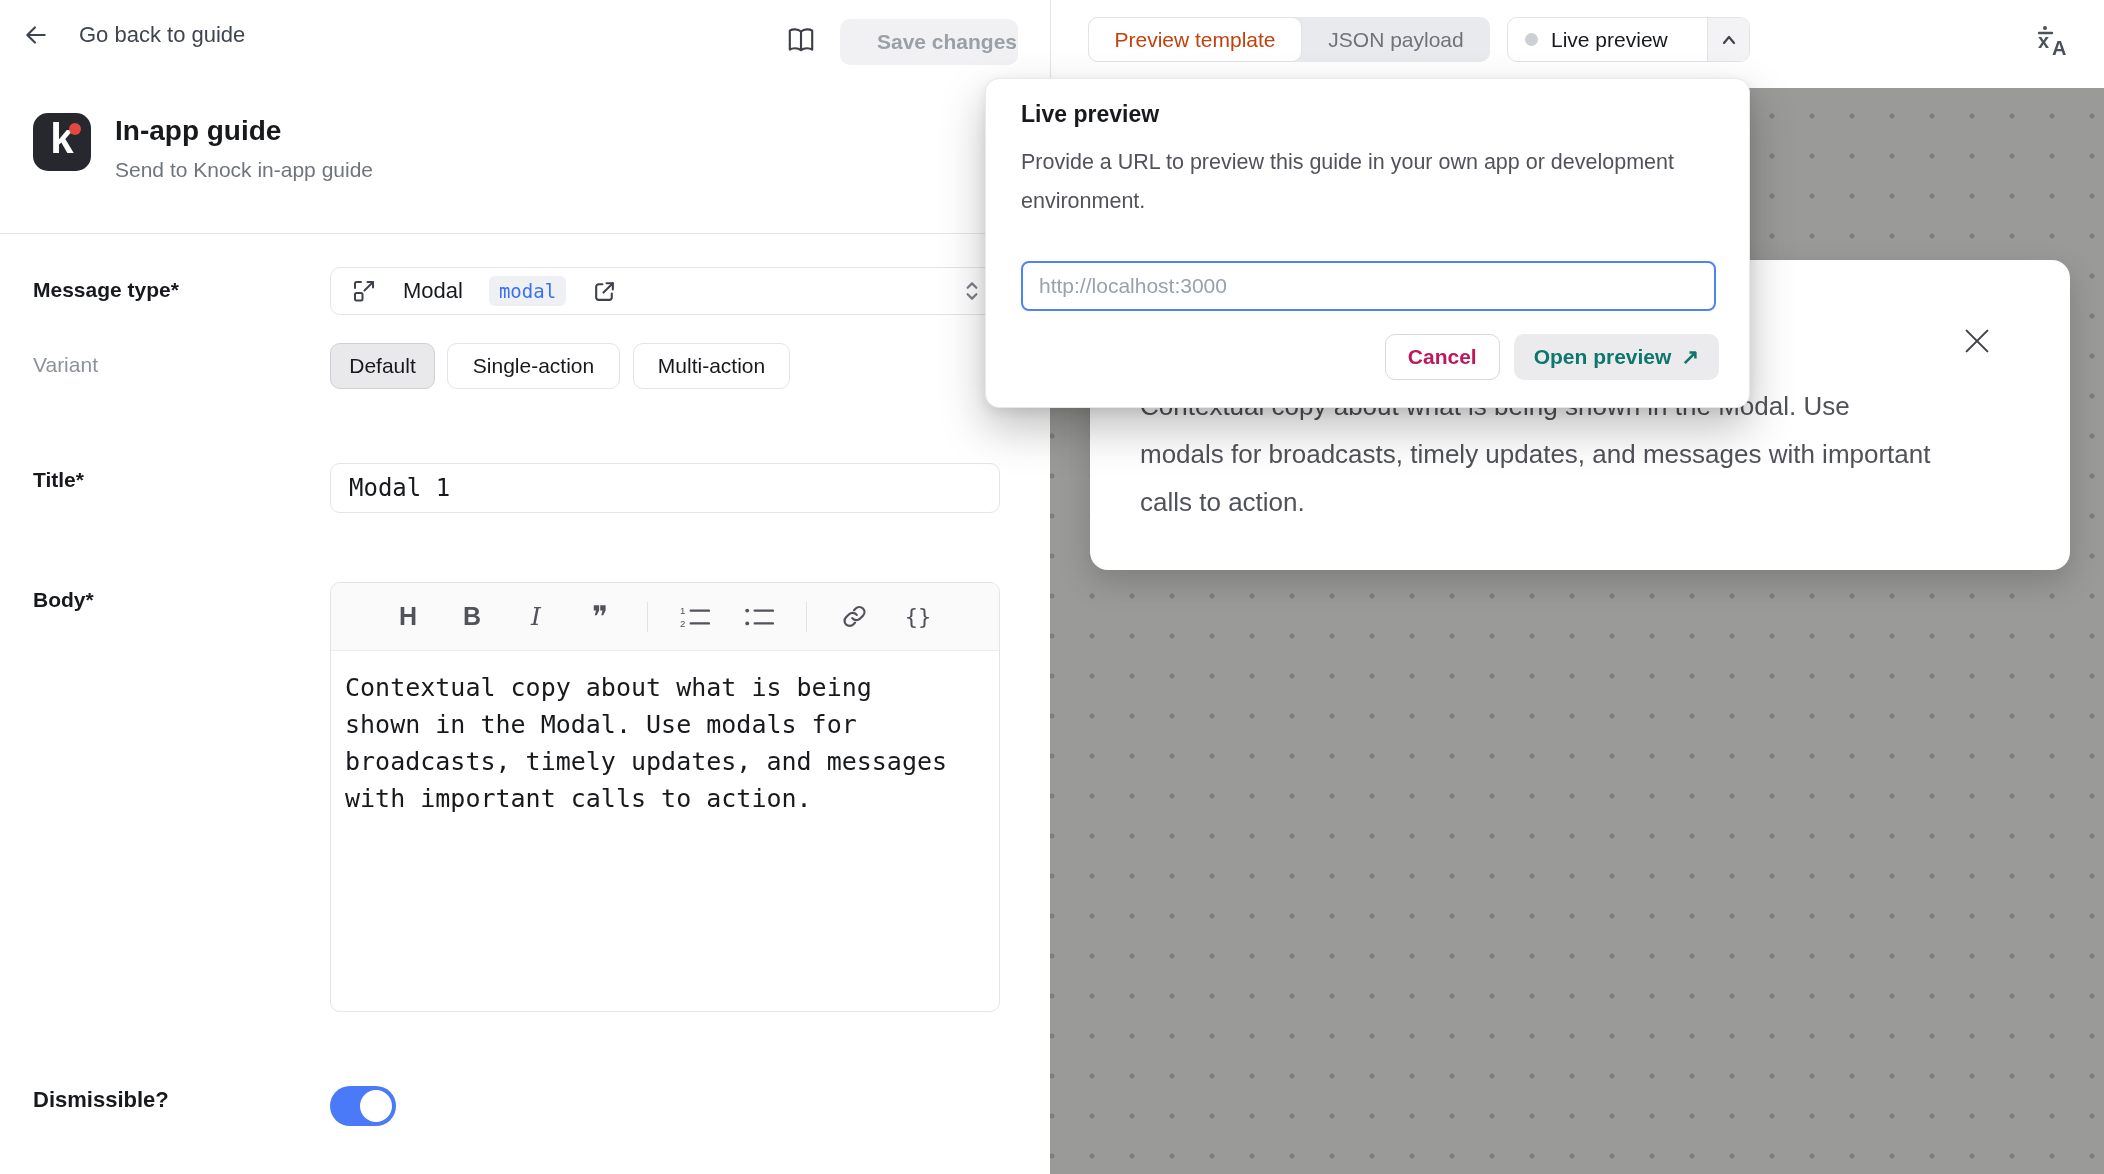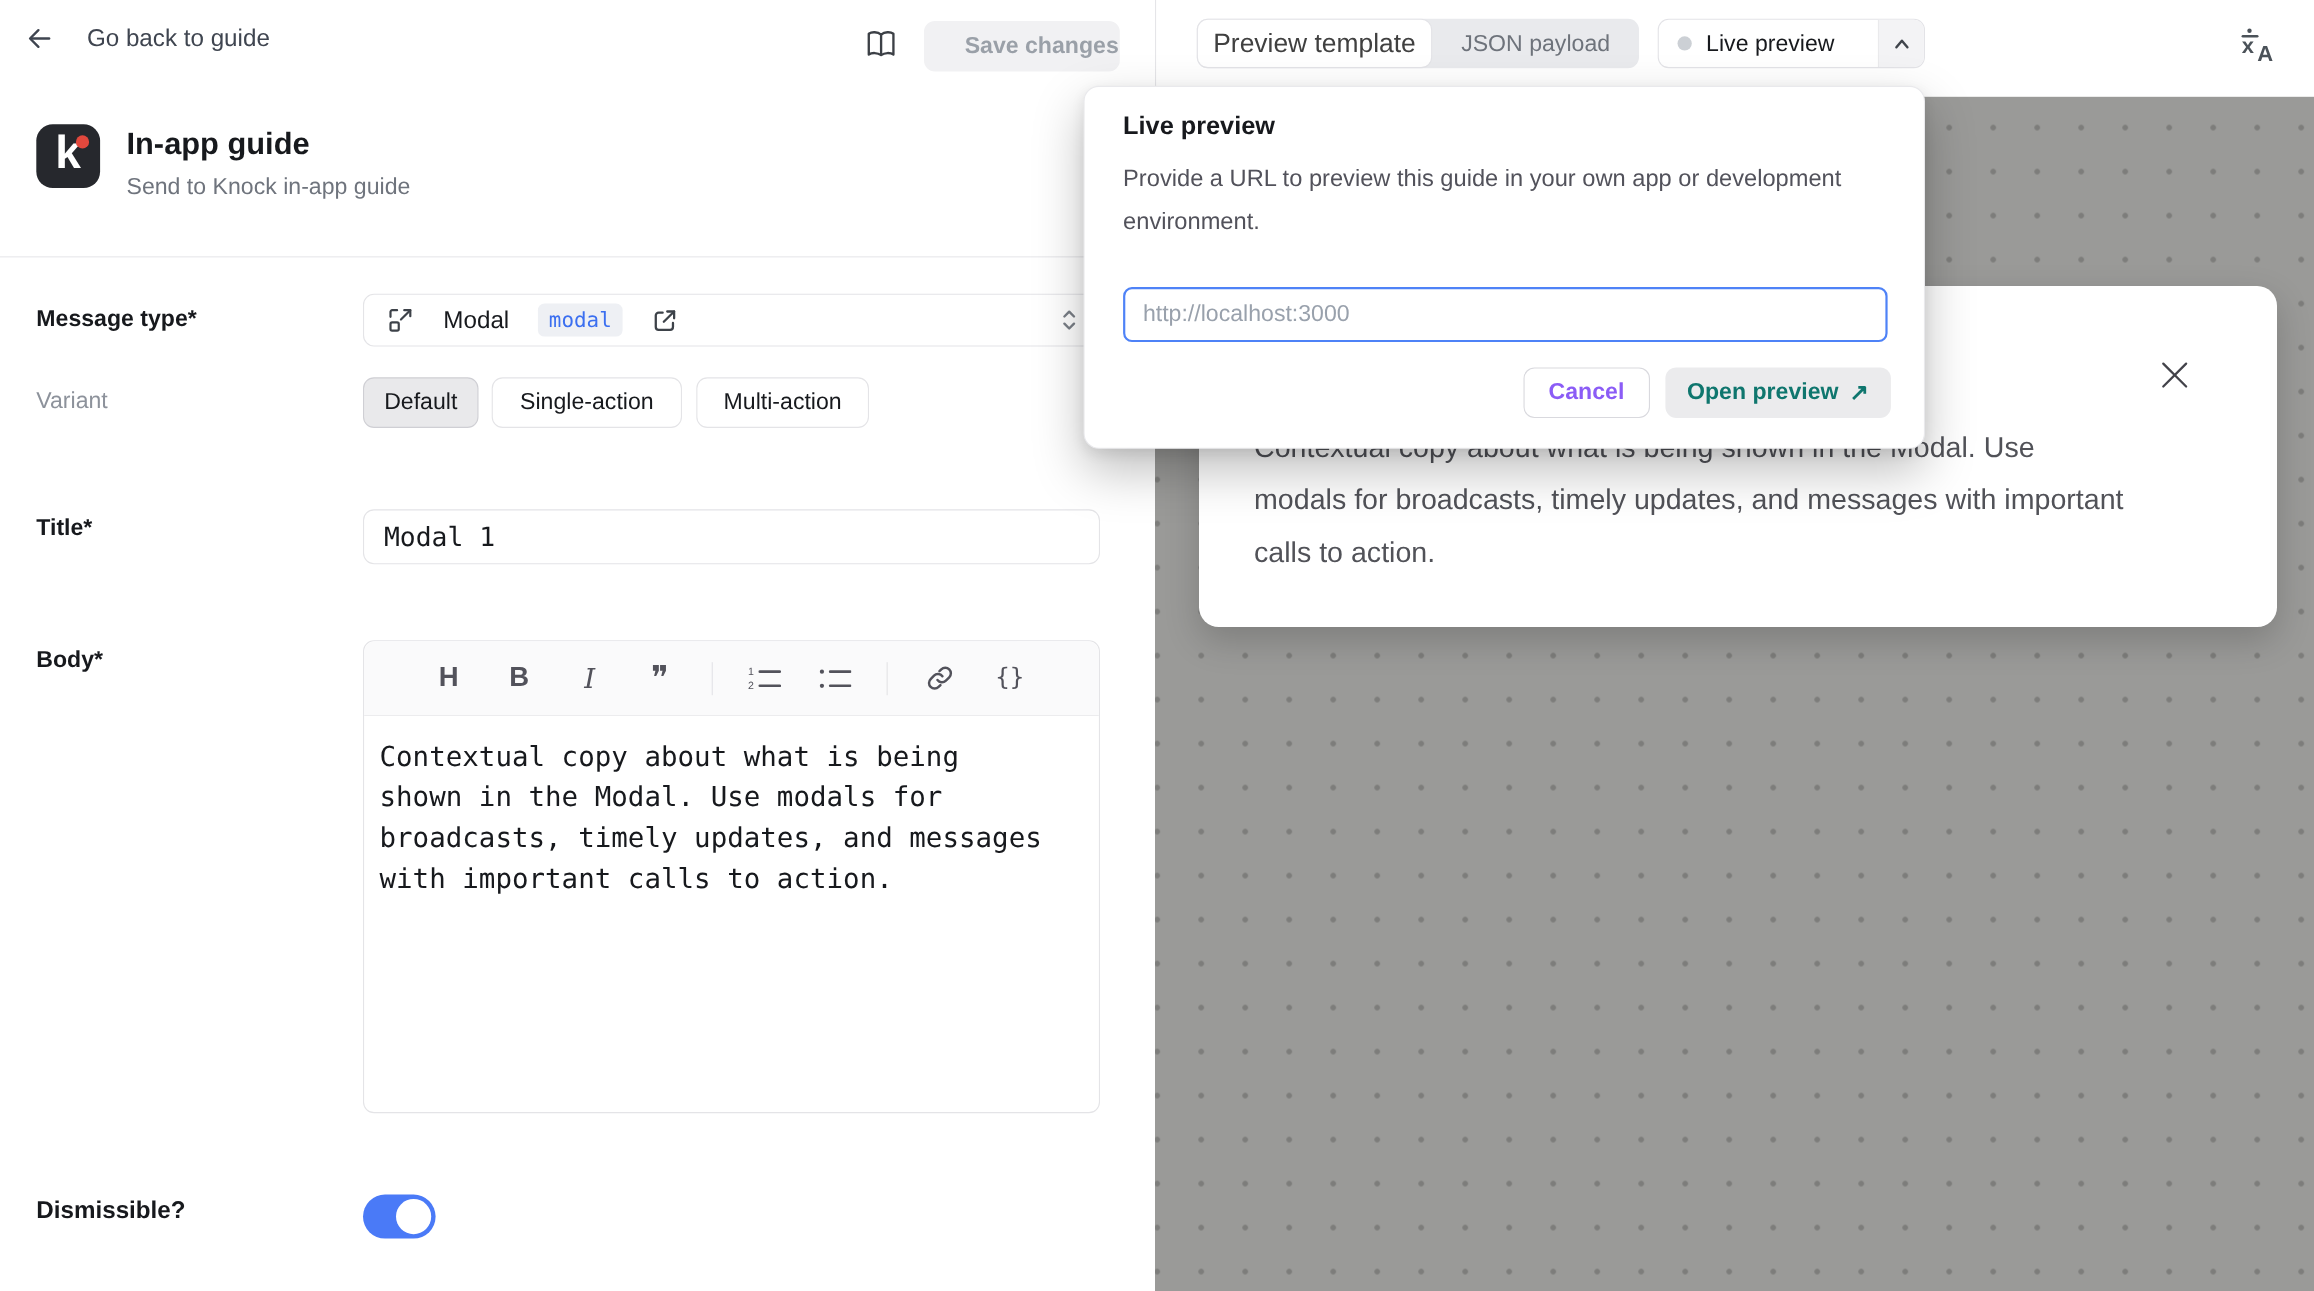--- a/index.html
+++ b/index.html
@@ -85,21 +85,21 @@
   
   .canvas { left:1050px; top:88px; width:1054px; height:1086px;
     background-color:#9a9a98;
     background-image:radial-gradient(circle, #7d7d7b 2.2px, transparent 2.9px);
     background-size:40px 40px; background-position:22px 8px; }
 
   .seg-bg { left:1088px; top:17px; width:402px; height:45px; background:#e9eaed;
     border-radius:10px; }
   .seg-selected { left:1088px; top:17px; width:214px; height:45px; background:#ffffff;
     border:1px solid #e3e3e7; border-radius:10px; display:flex; align-items:center;
-    justify-content:center; font-size:24px; font-weight:500; color:#404040; cursor:pointer; }
+    justify-content:center; font-size:21px; font-weight:500; color:#c2410c; cursor:pointer; }
   .seg-other { left:1302px; top:17px; width:188px; height:45px; display:flex;
     align-items:center; justify-content:center; font-size:21px; color:#6e737b; cursor:pointer; }
 
   .live-ctl { left:1507px; top:17px; width:243px; height:45px; background:#ffffff;
     border:1px solid #e3e3e7; border-radius:10px; display:flex; align-items:center; }
   .live-dot { width:13px; height:13px; border-radius:50%; background:#ccd0d5;
     margin-left:17px; }
   .live-ctl .txt { margin-left:13px; font-size:21px; font-weight:500; color:#17191d; }
   .live-chevron { margin-left:auto; width:42px; height:43px; background:#f3f3f5;
     border-left:1px solid #e3e3e7; border-radius:0 9px 9px 0; display:flex;
@@ -122,21 +122,21 @@
     color:#17191d; }
   .popover .desc { position:absolute; left:35px; top:64px; width:660px; font-size:21.5px;
     line-height:39px; color:#52525b; }
   .popover .url-input { position:absolute; left:35px; top:182px; width:695px; height:50px;
     border:2px solid #4e82f7; border-radius:8px; padding:0 16px; font-size:21px;
     color:#17191d; outline:none; font-family:"Liberation Sans", sans-serif; }
   .popover .url-input::placeholder { color:#99a1ac; }
   .popover .btn-row { position:absolute; left:0; top:255px; width:100%; height:46px;
     display:flex; justify-content:flex-end; gap:14px; padding-right:30px; }
   .btn-cancel { height:46px; padding:0 22px; background:#ffffff; border:1px solid #d9d9de;
-    border-radius:10px; font-size:21px; font-weight:600; color:#8b5cf6;
+    border-radius:10px; font-size:21px; font-weight:600; color:#be185d;
     font-family:"Liberation Sans", sans-serif; }
   .btn-open { height:46px; padding:0 20px; background:#ebebed; border:none;
     border-radius:10px; font-size:21px; font-weight:600; color:#0f766e;
     font-family:"Liberation Sans", sans-serif; display:flex; align-items:center; gap:10px; }
 
   svg { display:block; }
 </style>
 </head>
 <body>
 

